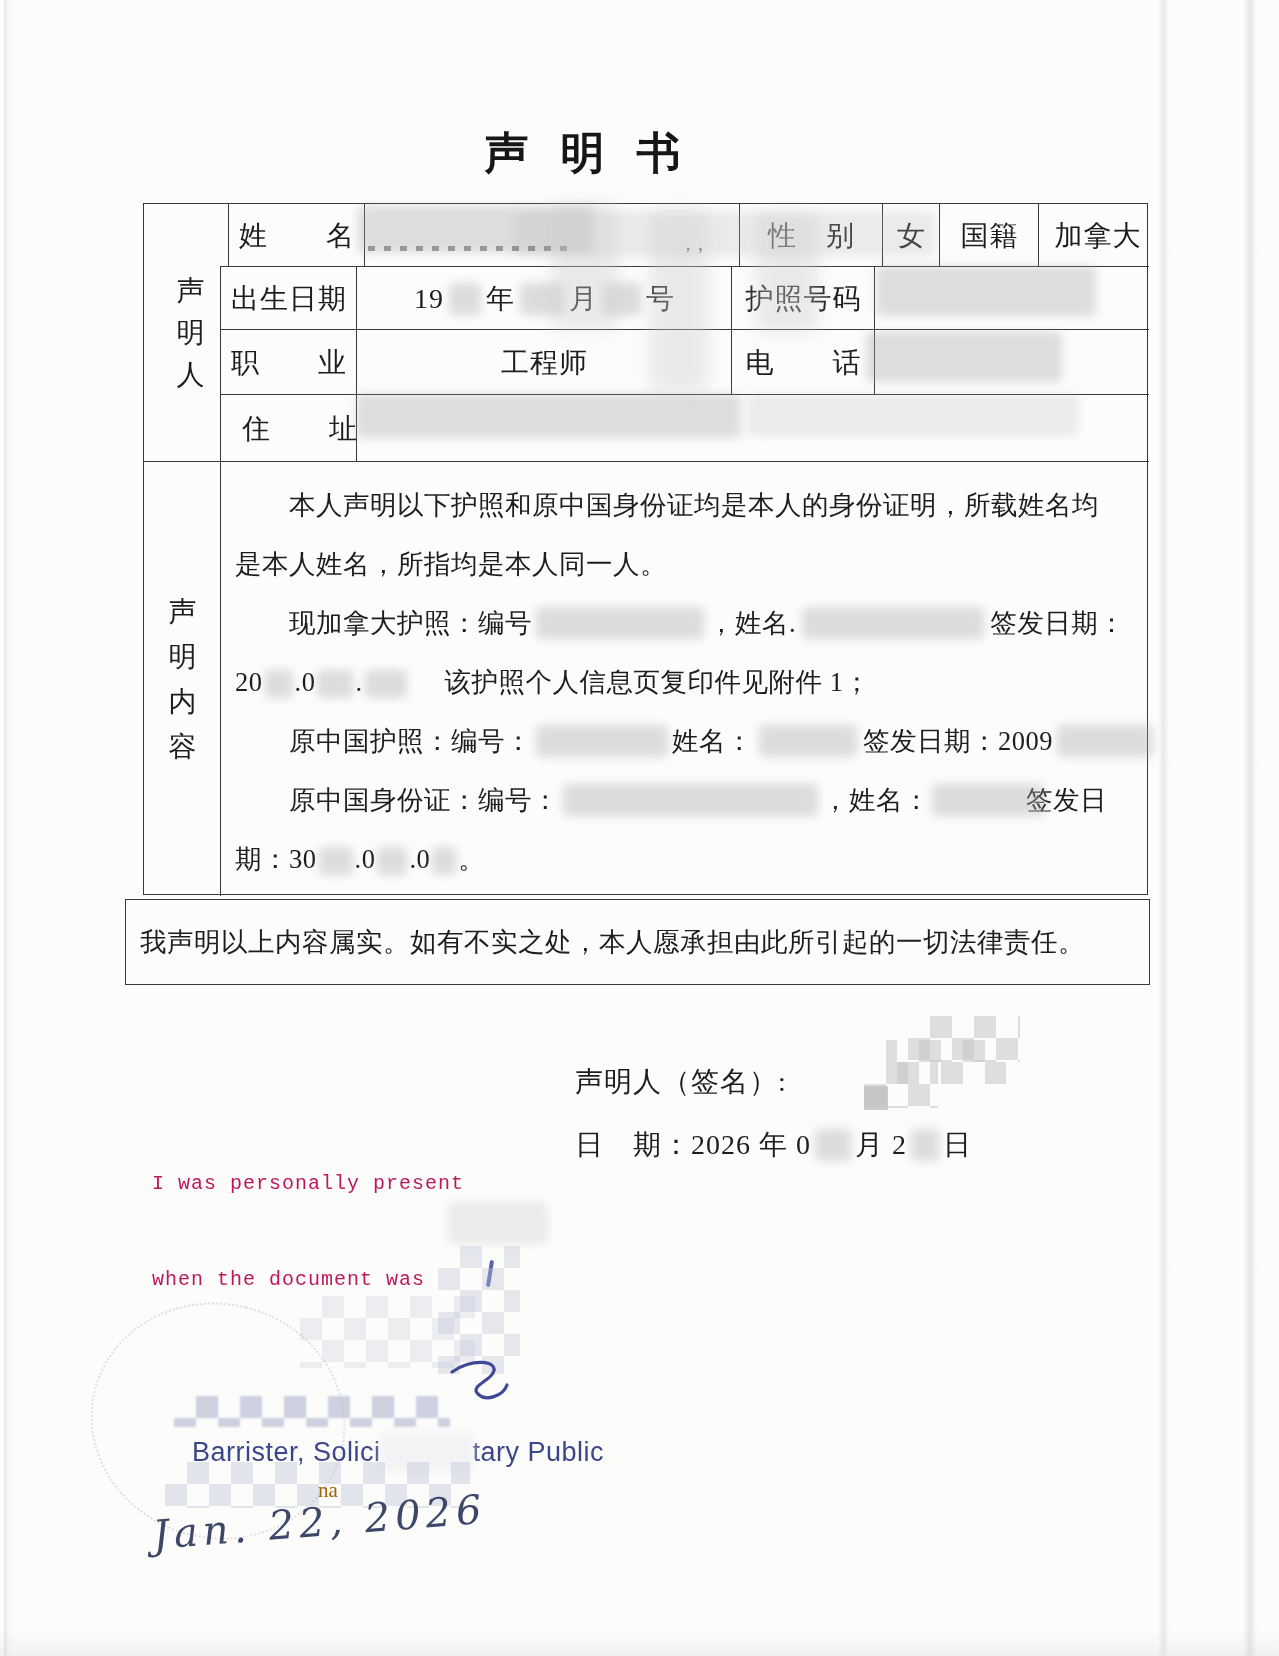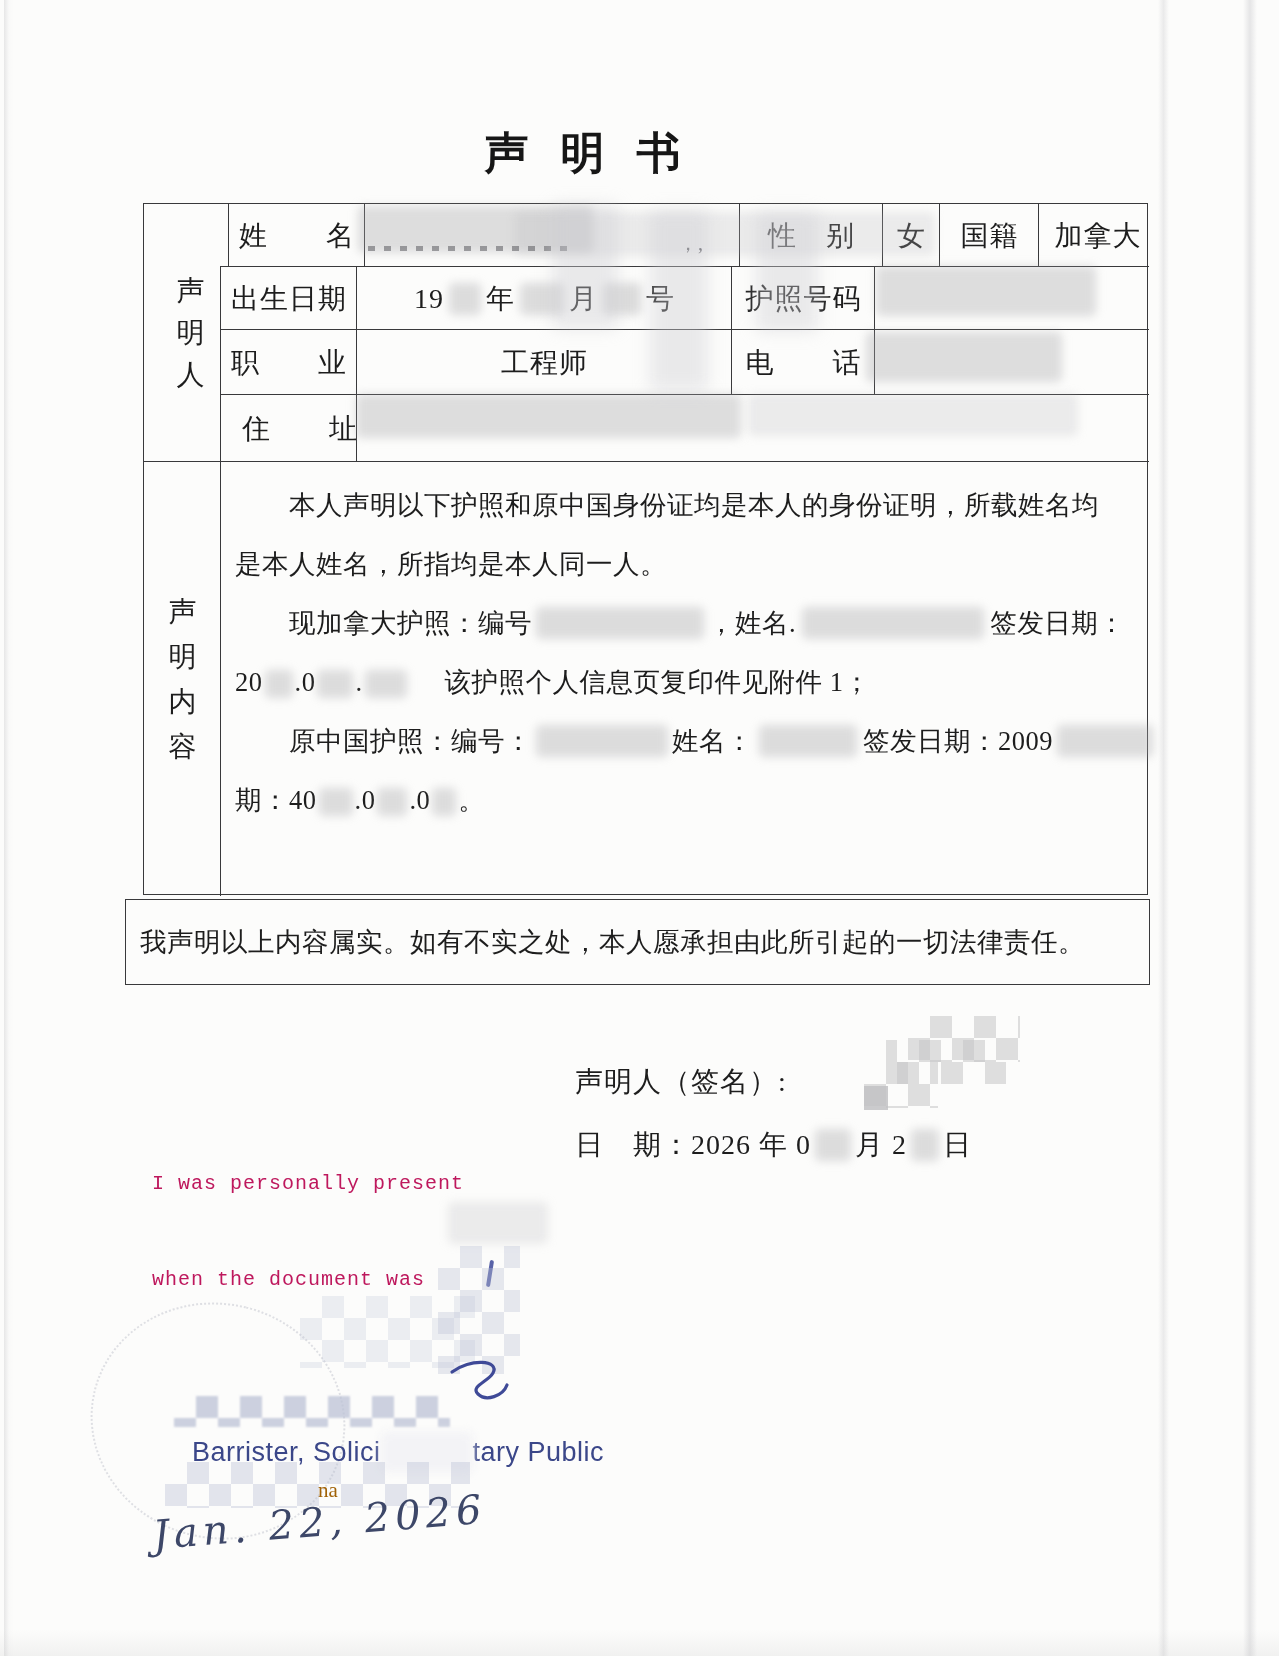--- a/index.html
+++ b/index.html
@@ -126,22 +126,25 @@
       <div class="cline">是本人姓名，所指均是本人同一人。</div>
       <div class="cline indent">
         <span>现加拿大护照：编号</span><span class="iblur" style="width:168px;margin:0 4px;"></span><span>，姓名.</span><span class="iblur" style="width:182px;margin:0 6px;"></span><span>签发日期：</span>
       </div>
       <div class="cline">
         <span>20</span><span class="iblur short" style="width:28px;margin:0 2px;"></span><span>.0</span><span class="iblur short" style="width:36px;margin:0 2px;"></span><span>.</span><span class="iblur short" style="width:42px;margin:0 2px;"></span><span style="margin-left:36px;margin-top:14px;">该护照个人信息页复印件见附件 1；</span>
       </div>
       <div class="cline indent">
         <span>原中国护照：编号：</span><span class="iblur" style="width:132px;margin:0 4px;"></span><span>姓名：</span><span class="iblur" style="width:98px;margin:0 6px;"></span><span>签发日期：2009</span><span class="iblur" style="width:96px;margin:0 4px;"></span>
       </div>
+      <div class="cline indent">
+        <span>原中国身份证：编号：</span><span class="iblur" style="width:255px;margin:0 4px;"></span><span>，姓名：</span><span class="iblur" style="width:112px;margin:0 2px;margin-right:-18px;position:relative;z-index:2;"></span><span>签发日</span>
+      </div>
       <div class="cline">
-        <span>期：40</span><span class="iblur short" style="width:34px;margin:0 2px;"></span><span>.0</span><span class="iblur short" style="width:30px;margin:0 2px;"></span><span>.0</span><span class="iblur short" style="width:24px;margin:0 2px;"></span><span>。</span>
+        <span>期：30</span><span class="iblur short" style="width:34px;margin:0 2px;"></span><span>.0</span><span class="iblur short" style="width:30px;margin:0 2px;"></span><span>.0</span><span class="iblur short" style="width:24px;margin:0 2px;"></span><span>。</span>
       </div>
     </div>
   </div>
 
   <div class="rblur" style="left:358px;top:206px;width:235px;height:47px;"></div>
   <div class="rblur light" style="left:515px;top:212px;width:420px;height:44px;"></div>
   <div class="dotline" style="left:368px;top:246px;width:200px;"></div>
   <div class="frag" style="left:678px;top:230px;">，,</div>
   <div class="rblur streaky" style="left:552px;top:204px;width:66px;height:125px;"></div>
   <div class="rblur streaky" style="left:650px;top:210px;width:58px;height:180px;"></div>

